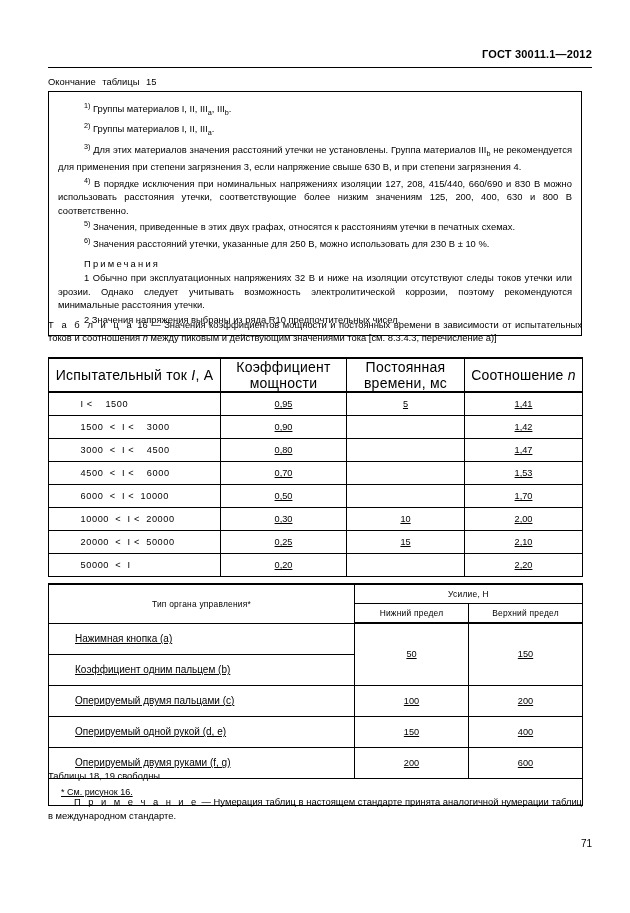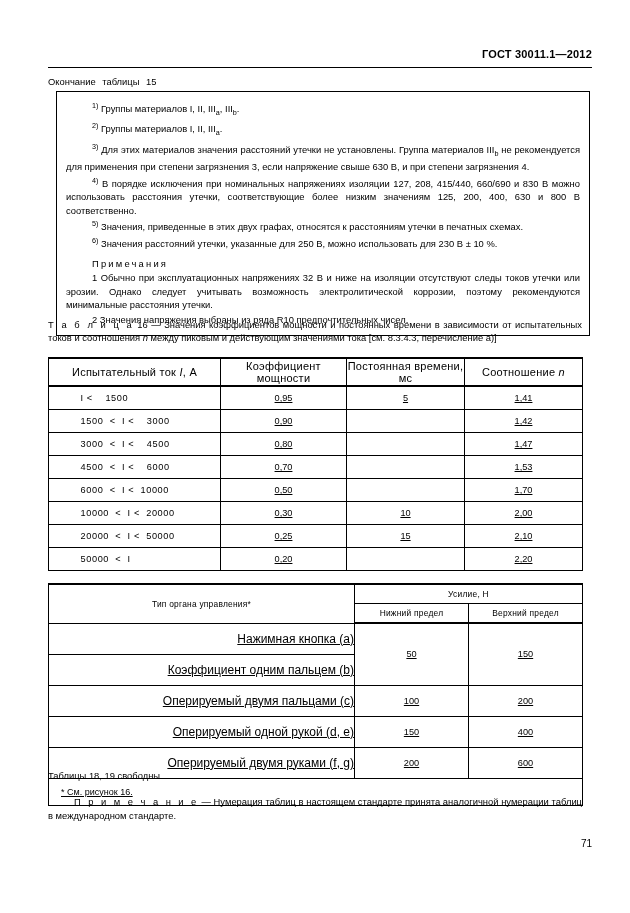--- a/index.html
+++ b/index.html
@@ -65,21 +65,21 @@
     left: 48px;
     top: 76px;
     font-size: 9.4px;
     white-space: nowrap;
   }
   .cont-caption span { margin-right: 4px; }
 
   
   .notebox {
     position: absolute;
-    left: 56px;
+    left: 48px;
     top: 91px;
     width: 534px;
     border: 1px solid #000;
     box-sizing: border-box;
     padding: 7px 9px 9px 9px;
   }
   .notebox p {
     margin: 0;
     font-size: 9.4px;
     line-height: 13.4px;
@@ -115,21 +115,21 @@
   }
   table.gost td, table.gost th {
     border: 1px solid #000;
     padding: 0;
     font-weight: normal;
     vertical-align: middle;
   }
   table.gost thead td {
     text-align: center;
     height: 26px;
-    font-size: 11px;
+    font-size: 14px;
     letter-spacing: 0.25px;
   }
   table.gost tbody td {
     height: 22px;
     text-align: center;
     text-decoration: underline;
   }
   .outer-top  { border-top: 2px solid #000 !important; }
   .head-bottom { border-bottom: 2px solid #000 !important; }
 
@@ -140,24 +140,24 @@
   }
   .rng {
     display: inline-block;
     text-align: left;
     width: 108px;
     white-space: pre;
   }
 
   
   #table17 td.typecell {
-    text-align: right;
+    text-align: left;
     padding-left: 26px;
     height: 30px;
-    font-size: 12px;
+    font-size: 10px;
   }
   #table17 td.valcell { font-size: 9.2px; }
   #table17 td.footcell {
     text-align: left;
     padding-left: 12px;
     height: 26px;
     font-size: 9.0px;
   }
   #table17 thead td { font-size: 8.4px; }
 

